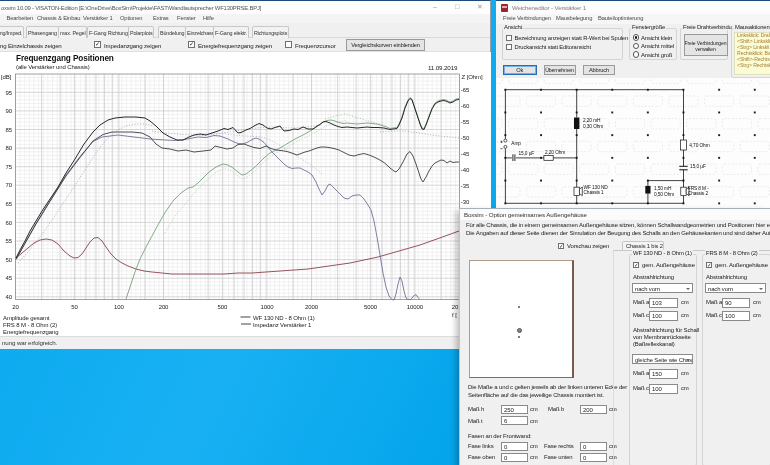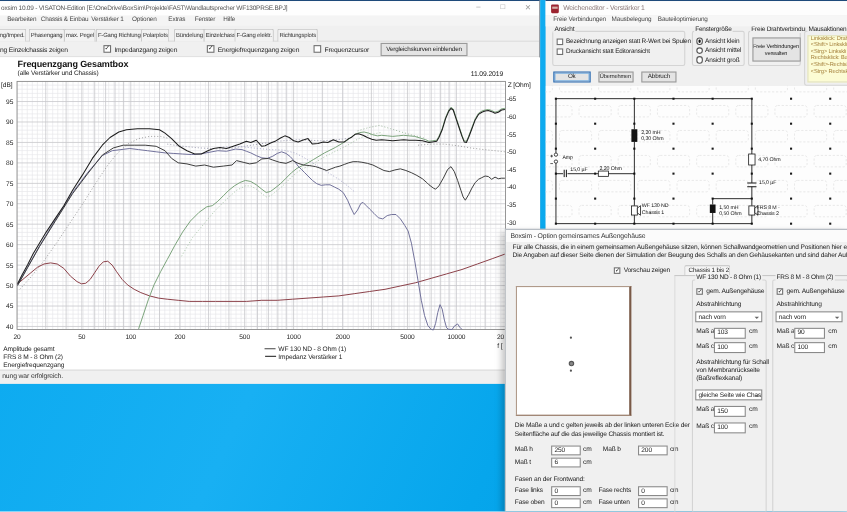--- a/index.html
+++ b/index.html
@@ -138,21 +138,21 @@
       <path d="M16.0 257.0 L20.0 249.0 L25.0 240.0 L30.0 230.0 L36.0 220.0 L42.0 210.0 L50.0 198.0 L58.0 186.0 L66.0 172.0 L75.0 158.0 L84.0 143.0 L93.0 131.0 L100.0 124.0 L108.0 119.0 L115.0 117.0 L125.0 116.0 L136.0 116.0 L145.0 117.0 L150.0 120.0 L156.0 125.0 L163.0 132.0 L170.0 136.0 L177.0 139.0 L183.0 139.0 L189.0 136.0 L194.0 134.0 L200.0 133.0 L206.0 134.0 L212.0 132.0 L218.0 130.0 L224.0 127.5 L228.0 128.5 L233.0 126.5 L238.0 132.0 L241.0 131.5 L246.0 129.0 L250.0 127.5 L255.0 124.5 L259.0 122.5 L263.0 124.0 L267.0 127.0 L271.0 128.0 L275.0 126.5 L280.0 125.0 L284.0 130.0 L289.0 129.5 L294.0 128.0 L298.0 128.5 L303.0 126.0 L308.0 128.0 L313.0 128.0 L317.0 125.0 L320.0 123.5 L323.0 121.0 L326.0 120.5 L330.0 122.0 L334.0 124.0 L338.0 125.5 L342.0 126.5 L347.0 126.0 L352.0 126.5 L357.0 127.0 L362.0 126.5 L367.0 126.0 L372.0 126.5 L378.0 126.5 L384.0 127.0 L390.0 128.5 L393.0 128.0 L397.0 127.5 L399.0 124.0 L402.0 117.0 L405.0 107.0 L408.0 100.0 L410.0 97.5 L412.0 99.0 L414.0 105.0 L417.0 114.0 L420.0 123.0 L422.0 128.0 L424.0 128.5 L426.0 124.0 L429.0 116.0 L432.0 108.0 L435.0 103.0 L438.0 101.0 L441.0 100.0 L444.0 99.5 L447.0 100.5 L450.0 102.0 L453.0 101.0 L456.0 99.0 L459.0 98.5" fill="none" stroke="#1e1e1e" stroke-width="0.95" stroke-linejoin="round"></path>
       <g fill="#222" class="lg">
         <text x="3" y="318.5">Amplitude gesamt</text>
         <text x="3" y="325.5">FRS 8 M - 8 Ohm (2)</text>
         <text x="3" y="332.5">Energiefrequenzgang</text>
         <text x="253" y="318.5">WF 130 ND - 8 Ohm (1)</text>
         <text x="253" y="325.5">Impedanz Verstärker 1</text>
       </g>
       <path d="M240.5 316 H250.5 M241 323 H251" stroke="#444" stroke-width="1"></path>
     </svg>
-    <div class="chtitle">Frequenzgang Gesamtbox</div>
+    <div class="chtitle">Frequenzgang Positionen</div>
     <div class="chsub">(alle Verstärker und Chassis)</div>
     <div class="chdate">11.09.2019</div>
     <div class="status">
       <span>nung war erfolgreich.</span>
     </div>
   </div>
 <div id="editor" class="win">
     <div class="tbar">
       <span class="icon"></span>
       <span class="tt">Weicheneditor - Verstärker 1</span>

